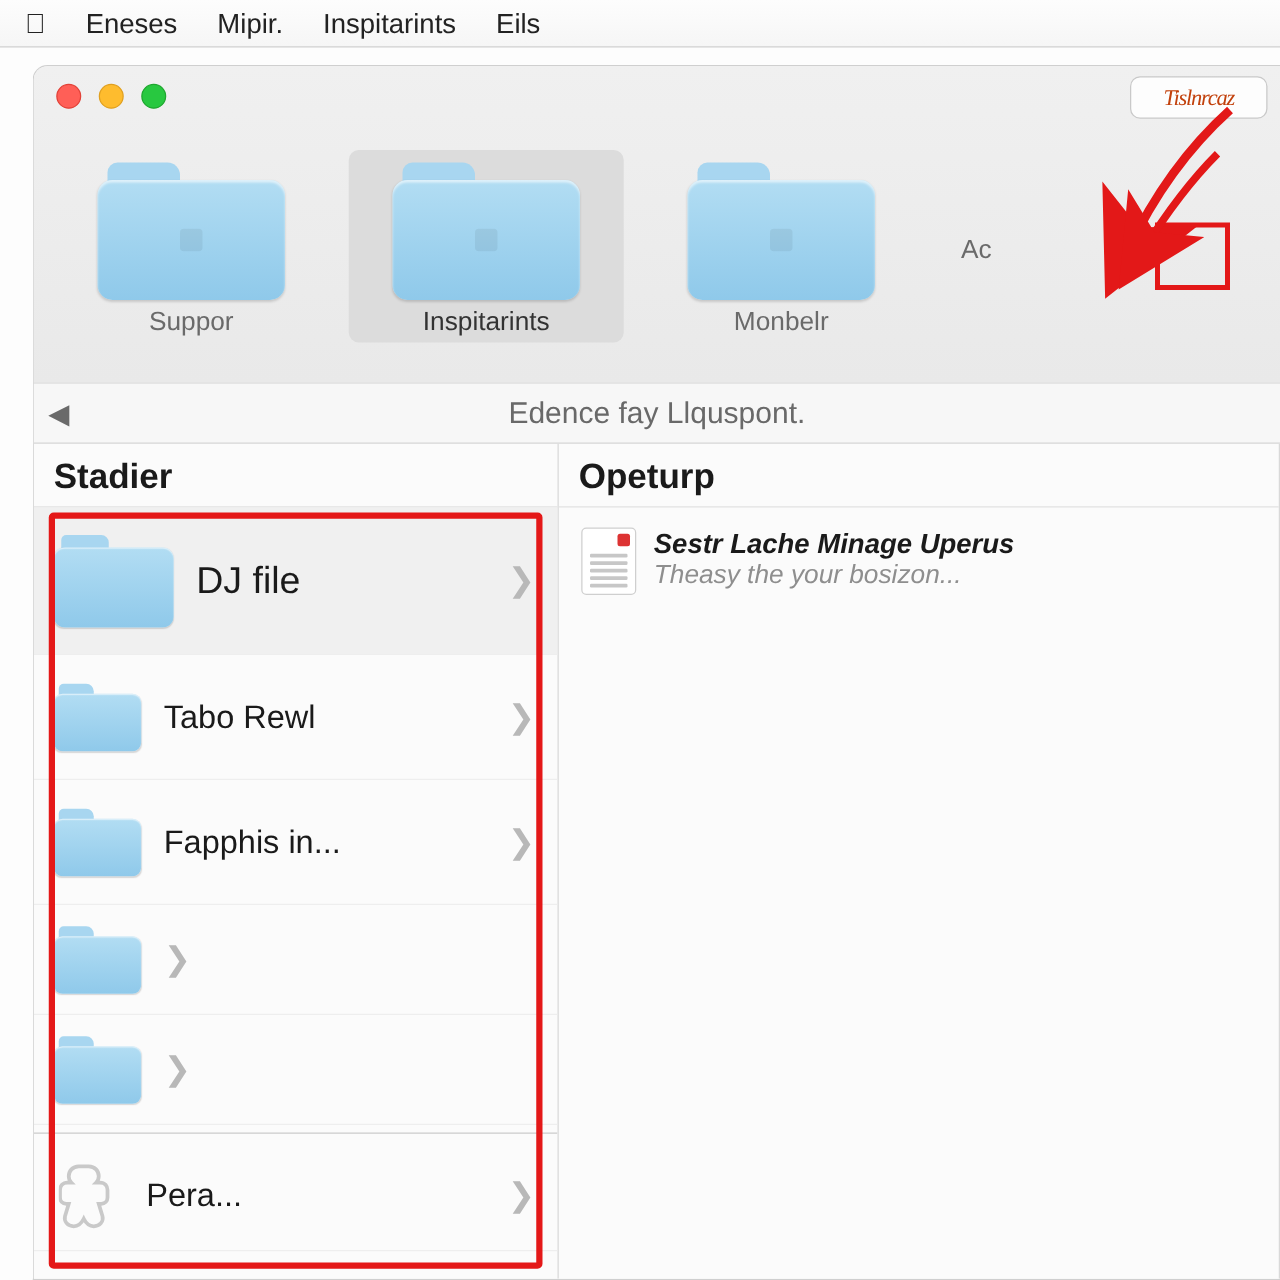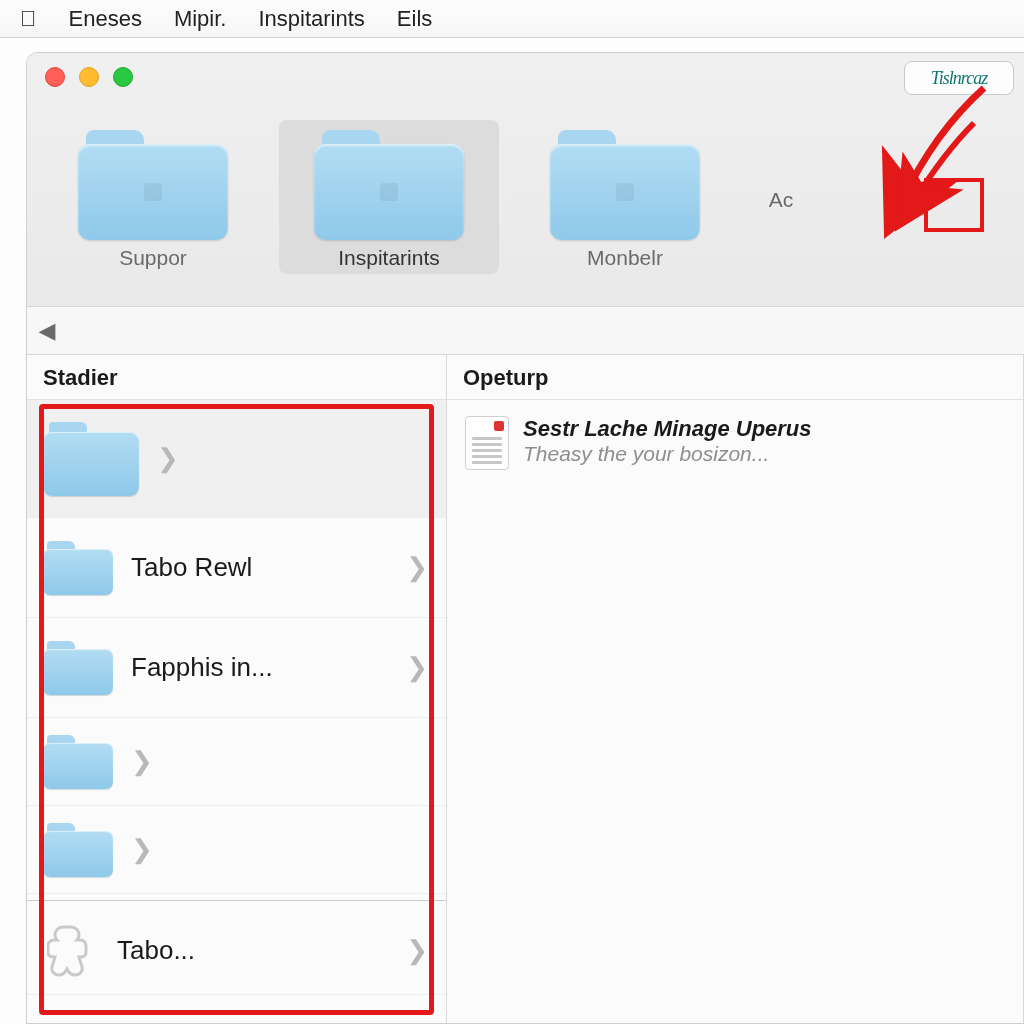--- a/index.html
+++ b/index.html
@@ -14,21 +14,21 @@
   .window { position: absolute; left: 26px; top: 52px; right: 0; bottom: 0; background: #fbfbfb; border: 1px solid #cfcfcf; border-right: none; border-top-left-radius: 12px; overflow: hidden; }
   
   
   .toolbar { height: 254px; background: linear-gradient(#f0f0f0,#e9e9e9); border-bottom: 1px solid #d6d6d6; position: relative; }
   .traffic { position: absolute; top: 14px; left: 18px; display: flex; gap: 14px; }
   .traffic span { width: 20px; height: 20px; border-radius: 50%; display: block; }
   .tl-close { background: #ff5f57; border:1px solid #e24238;}
   .tl-min   { background: #febc2e; border:1px solid #e0a020;}
   .tl-max   { background: #28c840; border:1px solid #1fa72f;}
   
-  .search-pill { position: absolute; top: 8px; right: 10px; width: 110px; height: 34px; border:1px solid #c9c9c9; border-radius: 8px; background:#fdfdfd; display:flex; align-items:center; justify-content:center; font-size:18px; color:#0f766e; font-family: serif; font-style: italic; letter-spacing:-1px;}
+  .search-pill { position: absolute; top: 8px; right: 10px; width: 110px; height: 34px; border:1px solid #c9c9c9; border-radius: 8px; background:#fdfdfd; display:flex; align-items:center; justify-content:center; font-size:18px; color:#c2410c; font-family: serif; font-style: italic; letter-spacing:-1px;}
   
   .top-folders { position:absolute; left:0; right:0; bottom:0; height:210px; display:flex; align-items:center; padding: 0 16px 8px 16px; gap: 16px; }
   .top-folder { flex: 0 0 220px; display:flex; flex-direction:column; align-items:center; gap:6px; padding:10px 4px 4px; border-radius:8px; position:relative; cursor:default;}
   .top-folder.selected { background:#dcdcdc; }
   .tf-label { font-size:21px; color:#6a6a6a; }
   .top-folder.selected .tf-label { color:#333; }
   
   
   .big-folder { width:150px; height:110px; position:relative; }
   .big-folder .tab { position:absolute; top:0; left:8px; width:58px; height:24px; background:#a8d6f0; border-top-left-radius:8px; border-top-right-radius:10px; }
@@ -43,21 +43,21 @@
   
   .pathbar { height:48px; border-bottom:1px solid #d6d6d6; display:flex; align-items:center; background:#f7f7f7; position:relative;}
   .pathbar .back { width:40px; text-align:center; font-size:22px; color:#6a6a6a; cursor:default;}
   .pathbar .title { position:absolute; left:50%; transform:translateX(-50%); font-size:24px; color:#696969;}
   
   
   .columns { display:flex; height: calc(100% - 254px - 48px); }
   .col { border-right:1px solid #d9d9d9; display:flex; flex-direction:column; }
   .col.left { width:420px; }
   .col.right { flex:1; }
-  .col-head { padding:10px 16px 8px; font-size:22px; font-weight:700; color:#1a1a1a; border-bottom:1px solid #e2e2e2;}
+  .col-head { padding:10px 16px 8px; font-size:28px; font-weight:700; color:#1a1a1a; border-bottom:1px solid #e2e2e2;}
   .col-body { position:relative; flex:1; overflow:hidden; }
   
   
   .red-rect { position:absolute; left:12px; right:12px; top:4px; bottom:8px; border:5px solid #e41818; border-radius:4px; pointer-events:none; }
   
   .list { list-style:none; }
   .row { display:flex; align-items:center; height:100px; padding:0 18px 0 16px; gap:18px; border-bottom:1px solid #eee; cursor:default;}
   .row.first { height:118px; background:#f0f0f0; }
   .row.short { height:88px; }
   .row .name { flex:1; font-size:26px; color:#1a1a1a; white-space:nowrap; overflow:hidden; text-overflow:ellipsis;}
@@ -143,32 +143,34 @@
             </marker>
           </defs>
         <path d="M110,5 Q60,50 28,118" stroke="#e31818" stroke-width="7" fill="none" marker-end="url(#ah)"></path>
         <path d="M100,40 Q70,70 40,118" stroke="#e31818" stroke-width="6" fill="none" marker-end="url(#ah)"></path>
       </svg>
     </div>
   </div>
 
   <div class="pathbar">
     <span class="back">◀</span>
+    <span class="title">Edence fay Llquspont.</span>
   </div>
 
   <div class="columns">
     <div class="col left">
       <div class="col-head">Stadier</div>
       <div class="col-body">
         <ul class="list">
           <li class="row first">
             <div class="sm-folder big">
                 <div class="tab"></div>
                 <div class="body"></div>
               </div>
+            <span class="name">DJ file</span>
             <span class="chev">❯</span>
           </li>
           <li class="row">
             <div class="sm-folder">
                 <div class="tab"></div>
                 <div class="body"></div>
               </div>
             <span class="name">Tabo Rewl</span>
             <span class="chev">❯</span>
           </li>
@@ -194,21 +196,21 @@
               </div>
             <span class="chev">❯</span>
           </li>
           <li class="sep"></li>
           <li class="row short">
             <div class="app-icon">
               <svg viewBox="0 0 48 56">
                   <path d="M24 4c5 0 8 4 8 8 0 3-2 5-2 5h3c4 0 6 3 6 6v6c0 3-2 5-5 5h-2l3 10c1 4-2 8-7 8-4 0-6-2-8-6-2 4-4 6-8 6-5 0-8-4-7-8l3-10h-2c-3 0-5-2-5-5v-6c0-3 2-6 6-6h3s-2-2-2-5c0-4 3-8 8-8z" fill="none" stroke="#c9c9c9" stroke-width="3"></path>
                 </svg>
             </div>
-            <span class="name">Tabo...</span>
+            <span class="name">Pera...</span>
             <span class="chev">❯</span>
           </li>
         </ul>
         <div class="red-rect"></div>
       </div>
     </div>
 
     <div class="col right">
       <div class="col-head">Opeturp</div>
       <div class="col-body">

